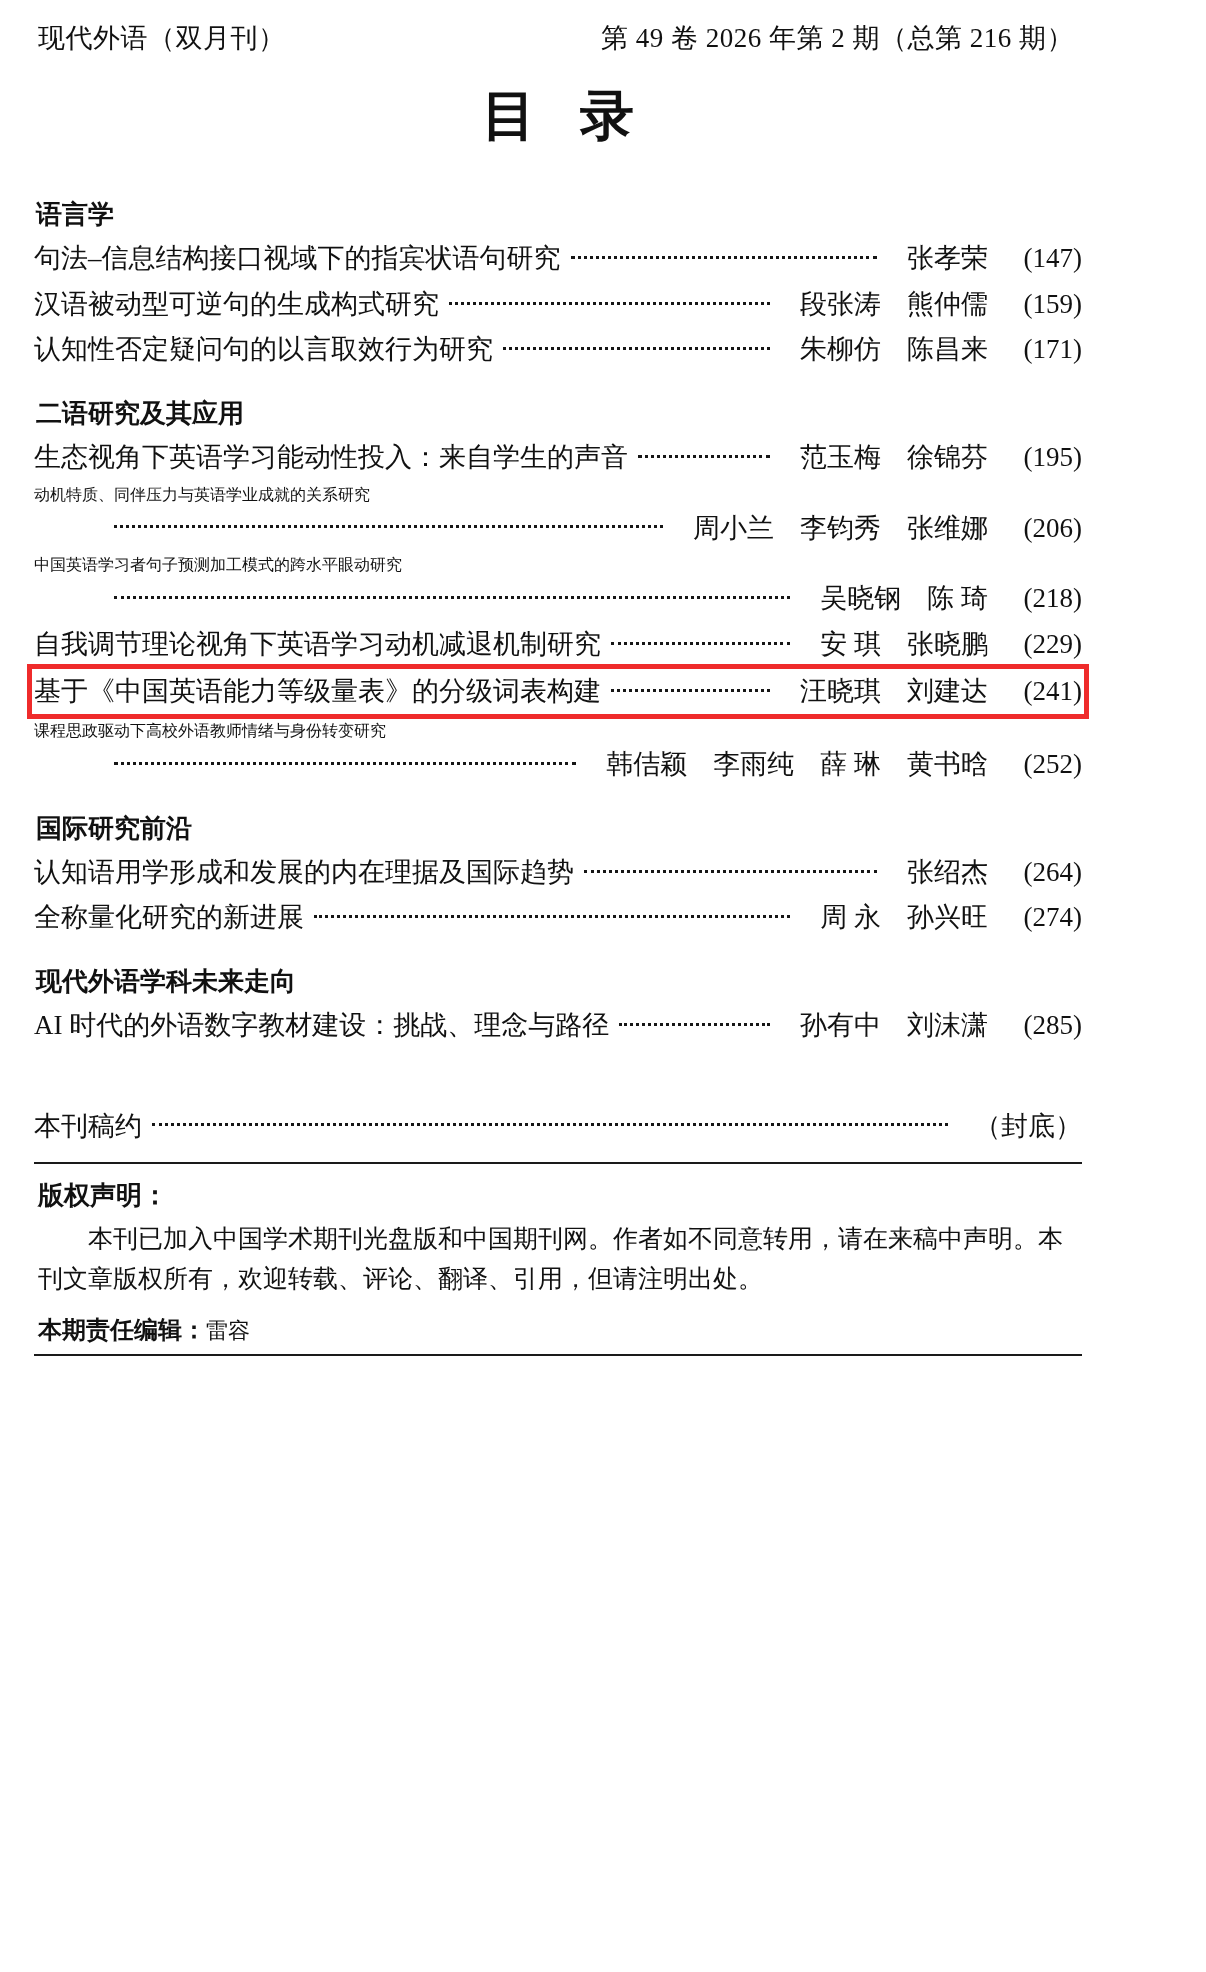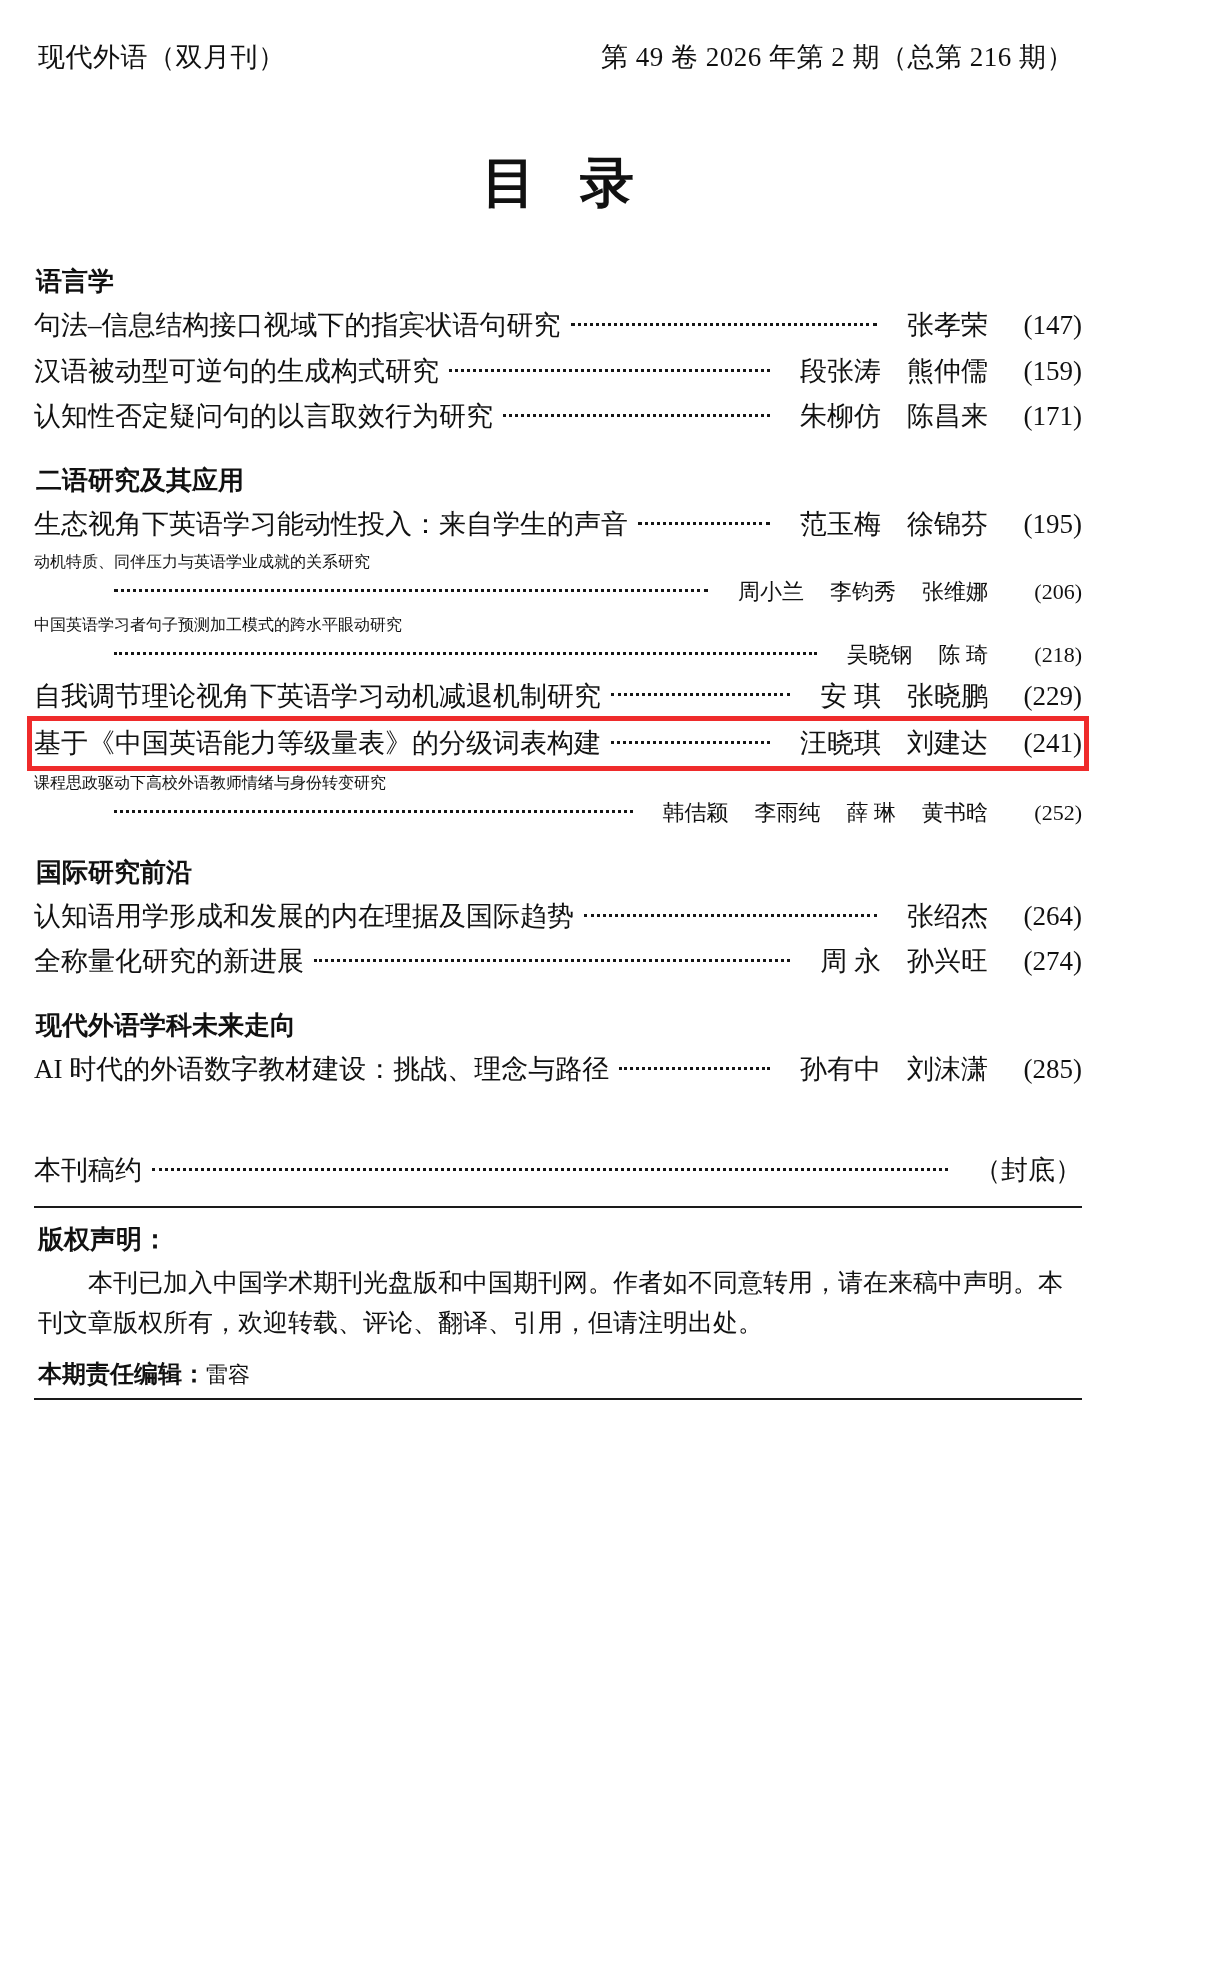--- a/index.html
+++ b/index.html
@@ -11,21 +11,21 @@
     width: 1206px;
     min-height: 1972px;
     font-family: "Liberation Serif", "DejaVu Serif", serif;
     color: #111111;
   }
   .page {
     position: relative;
     width: 1116px;
     min-height: 1972px;
     box-sizing: border-box;
-    padding: 33px 34px 10px 34px;
+    padding: 14px 34px 10px 34px;
     background: #ffffff;
   }
 
   
   .masthead {
     display: flex;
     align-items: baseline;
     font-size: 27px;
     letter-spacing: 0.5px;
     padding: 6px 4px 0 4px;
@@ -36,21 +36,21 @@
     margin-right: 4px;
     white-space: nowrap;
   }
 
   .doc-title {
     text-align: center;
     font-size: 54px;
     font-weight: bold;
     letter-spacing: 44px;
     text-indent: 44px;
-    margin: 72px 0 44px 0;
+    margin: 24px 0 44px 0;
   }
 
   
   .section { margin-bottom: 6px; }
   .section-heading {
     font-size: 26px;
     font-weight: bold;
     margin: 28px 0 8px 2px;
   }
   .section:first-of-type .section-heading { margin-top: 0; }
@@ -102,21 +102,21 @@
     padding-left: 10px;
     min-width: 84px;
     text-align: right;
   }
 
   
   .entry-wrap .entry-title { display: block; white-space: normal; }
   .entry-cont {
     display: flex;
     align-items: baseline;
-    font-size: 22px;
+    font-size: 27px;
     line-height: 1.32;
     white-space: nowrap;
     padding-left: 76px;
     margin-top: 4px;
   }
 
   
   .entry.highlight {
     outline: 5px solid #ef2b2b;
     outline-offset: 2px;

